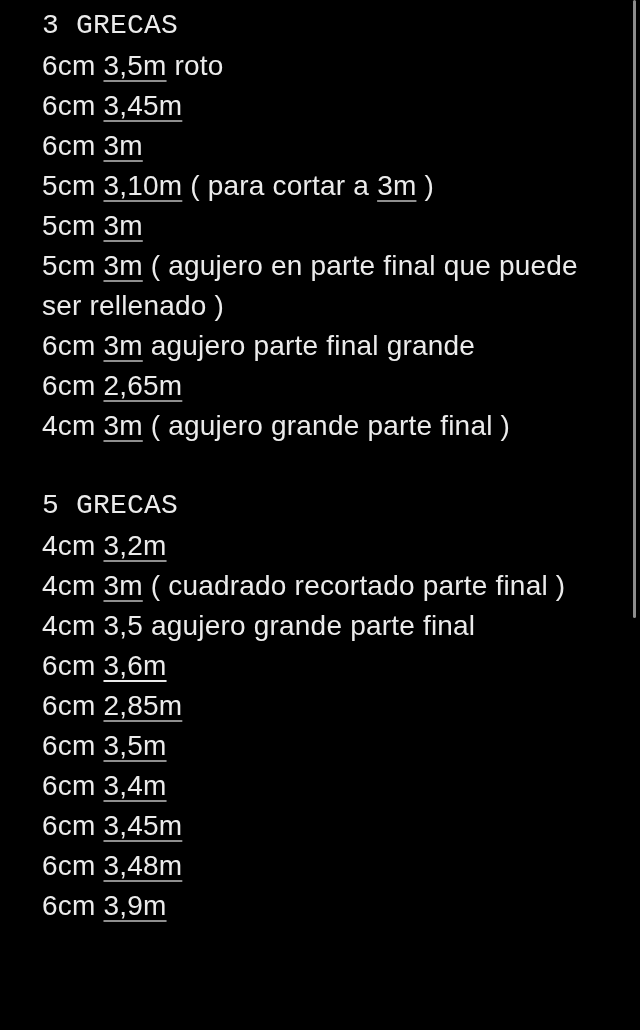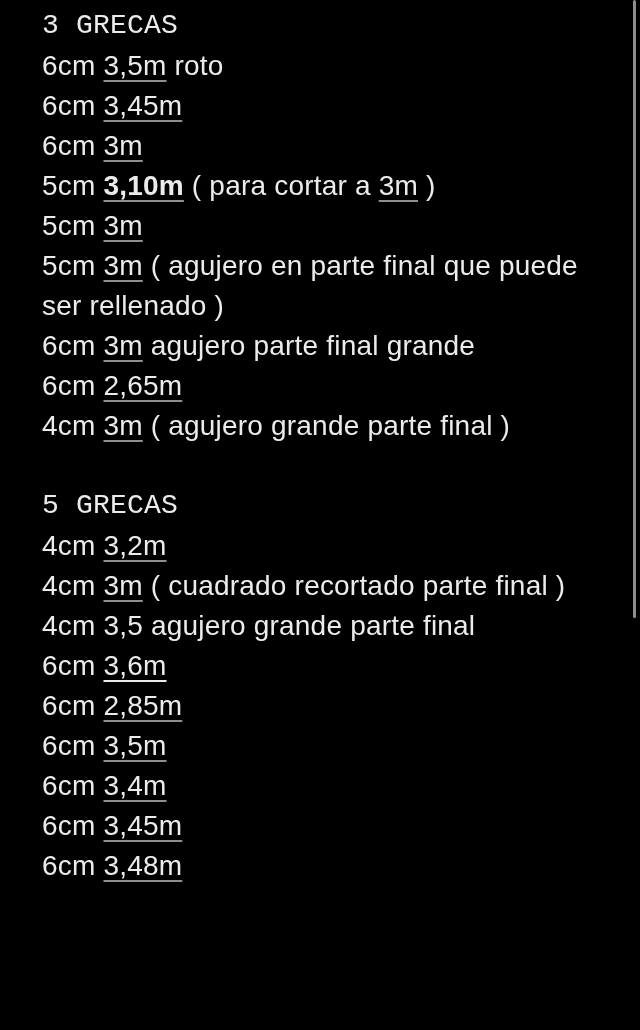--- a/index.html
+++ b/index.html
@@ -53,34 +53,35 @@
 </style>
 </head>
 <body style="background: rgb(0, 0, 0);">
 
 <div class="note" style="color: rgb(235, 235, 235);">
     <div class="section">
       <div class="section-title">3 GRECAS</div>
       <div class="note-line"><span>6cm </span><span class="measure-link" style="text-decoration-color: rgb(143, 143, 143);">3,5m</span><span> roto</span></div>
       <div class="note-line"><span>6cm </span><span class="measure-link" style="text-decoration-color: rgb(143, 143, 143);">3,45m</span></div>
       <div class="note-line"><span>6cm </span><span class="measure-link" style="text-decoration-color: rgb(143, 143, 143);">3m</span></div>
-      <div class="note-line"><span>5cm </span><span class="measure-link" style="text-decoration-color: rgb(143, 143, 143); font-weight: bold;">3,10m</span><span> ( para cortar a </span><span class="measure-link" style="text-decoration-color: rgb(143, 143, 143);">3m</span><span> )</span></div>
+      <div class="note-line"><span>5cm </span><span class="measure-link" style="text-decoration-color: rgb(143, 143, 143);">3,10m</span><span> ( para cortar a </span><span class="measure-link" style="text-decoration-color: rgb(143, 143, 143);">3m</span><span> )</span></div>
       <div class="note-line"><span>5cm </span><span class="measure-link" style="text-decoration-color: rgb(143, 143, 143);">3m</span></div>
       <div class="note-line"><span>5cm </span><span class="measure-link" style="text-decoration-color: rgb(143, 143, 143);">3m</span><span> ( agujero en parte final que puede ser rellenado )</span></div>
       <div class="note-line"><span>6cm </span><span class="measure-link" style="text-decoration-color: rgb(143, 143, 143);">3m</span><span> agujero parte final grande</span></div>
       <div class="note-line"><span>6cm </span><span class="measure-link" style="text-decoration-color: rgb(143, 143, 143);">2,65m</span></div>
       <div class="note-line"><span>4cm </span><span class="measure-link" style="text-decoration-color: rgb(143, 143, 143);">3m</span><span> ( agujero grande parte final )</span></div>
     </div>
     <div class="section">
       <div class="section-title">5 GRECAS</div>
       <div class="note-line"><span>4cm </span><span class="measure-link" style="text-decoration-color: rgb(143, 143, 143);">3,2m</span></div>
       <div class="note-line"><span>4cm </span><span class="measure-link" style="text-decoration-color: rgb(143, 143, 143);">3m</span><span> ( cuadrado recortado parte final )</span></div>
       <div class="note-line"><span>4cm 3,5 agujero grande parte final</span></div>
       <div class="note-line"><span>6cm </span><span class="measure-link" style="text-decoration-color: rgb(143, 143, 143); text-decoration: underline;">3,6m</span></div>
       <div class="note-line"><span>6cm </span><span class="measure-link" style="text-decoration-color: rgb(143, 143, 143);">2,85m</span></div>
       <div class="note-line"><span>6cm </span><span class="measure-link" style="text-decoration-color: rgb(143, 143, 143);">3,5m</span></div>
       <div class="note-line"><span>6cm </span><span class="measure-link" style="text-decoration-color: rgb(143, 143, 143);">3,4m</span></div>
       <div class="note-line"><span>6cm </span><span class="measure-link" style="text-decoration-color: rgb(143, 143, 143);">3,45m</span></div>
       <div class="note-line"><span>6cm </span><span class="measure-link" style="text-decoration-color: rgb(143, 143, 143);">3,48m</span></div>
+      <div class="note-line"><span>6cm </span><span class="measure-link" style="text-decoration-color: rgb(143, 143, 143);">3,9m</span></div>
     </div>
   </div>
 
 <div class="scrollbar-thumb" style="background: rgb(141, 141, 141);"></div>
 
 </body></html>

